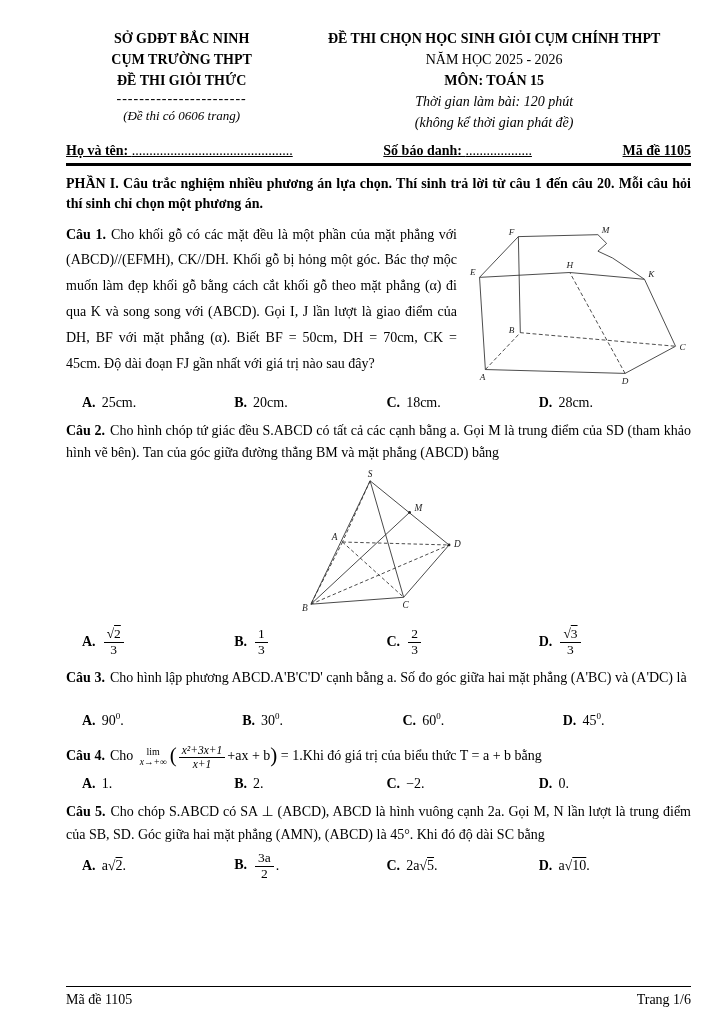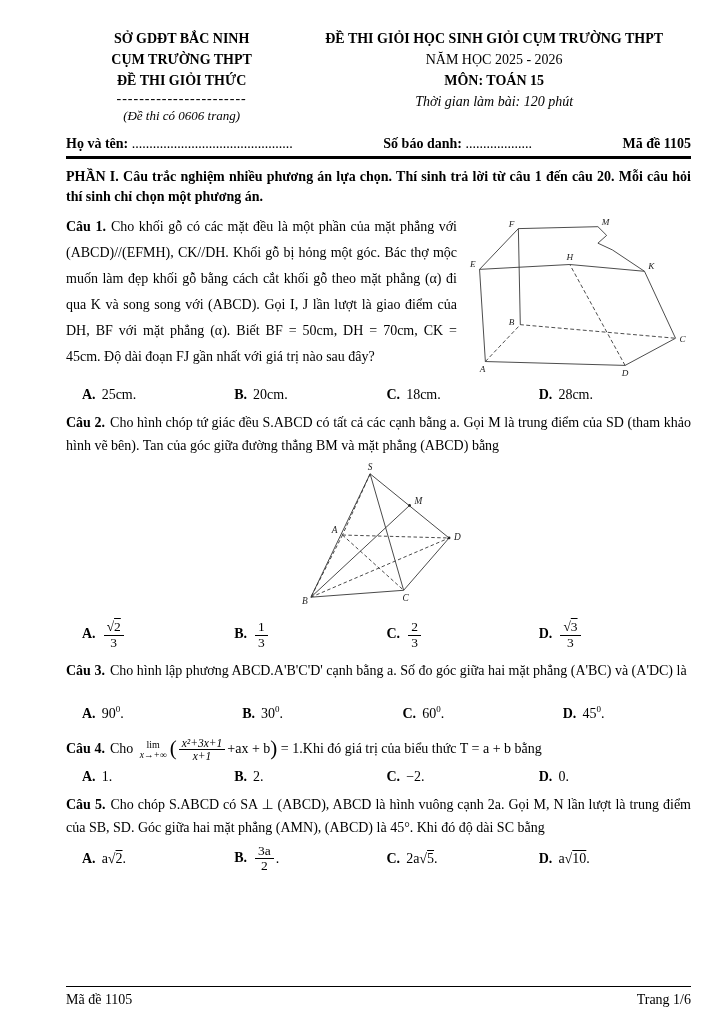--- a/index.html
+++ b/index.html
@@ -10,21 +10,21 @@
   }
   .page { padding:28px 34px 0 66px; }
   .b { font-weight:bold; }
   .i { font-style:italic; }
   .m { }
   .header { display:flex; margin-bottom:10px; }
   .h-left { width:37%; text-align:center; line-height:1.5; }
   .h-right { width:63%; text-align:center; line-height:1.5; }
   .small { font-size:13px; }
   .dashes { line-height:1.1; letter-spacing:1px; }
-  .cand-row { display:flex; justify-content:space-between; margin:8px 0 4px; align-items:baseline; }
+  .cand-row { display:flex; justify-content:space-between; margin:8px 0 4px; align-items:baseline;text-decoration:underline; }
   .thick-rule { border-top:3px solid #000; margin:2px 0 8px; }
   .part-heading { text-align:justify; line-height:1.45; margin-bottom:7px; }
   .question { margin-bottom:9px; }
   .qtext { text-align:justify; line-height:1.62; }
   .qtext.tall { line-height:1.85; }
   .ql { font-weight:bold; margin-right:5px; }
   .fig1 { float:right; width:224px; margin:2px 0 4px 10px; }
   .fig2 { width:190px; margin:4px auto 2px; display:block; }
   .opts { display:flex; padding-left:16px; margin:4px 0 2px; clear:both; align-items:center; }
   .opt { flex:1; }
@@ -52,24 +52,25 @@
 
   <div class="header">
     <div class="h-left">
       <div class="b">SỞ GDĐT BẮC NINH</div>
       <div class="b">CỤM TRƯỜNG THPT</div>
       <div class="b">ĐỀ THI GIỎI THỨC</div>
       <div class="dashes">-----------------------</div>
       <div class="i small">(Đề thi có 0606 trang)</div>
     </div>
     <div class="h-right">
-      <div class="b">ĐỀ THI GIỎI HỌC SINH GIỎI CỤM TRƯỜNG THPT</div>
+      <div class="b">ĐỀ THI CHỌN HỌC SINH GIỎI CỤM CHÍNH THPT</div>
       <div>NĂM HỌC  2025 - 2026</div>
       <div class="b">MÔN: TOÁN 15</div>
       <div class="i">Thời gian làm bài: 120 phút</div>
+      <div class="i">(không kể thời gian phát đề)</div>
     </div>
   </div>
 
   <div class="cand-row">
     <span><span class="b">Họ và tên: </span><span>..............................................</span></span>
     <span><span class="b">Số báo danh: </span><span>...................</span></span>
     <span class="b">Mã đề 1105</span>
   </div>
 
   <div class="thick-rule"></div>

